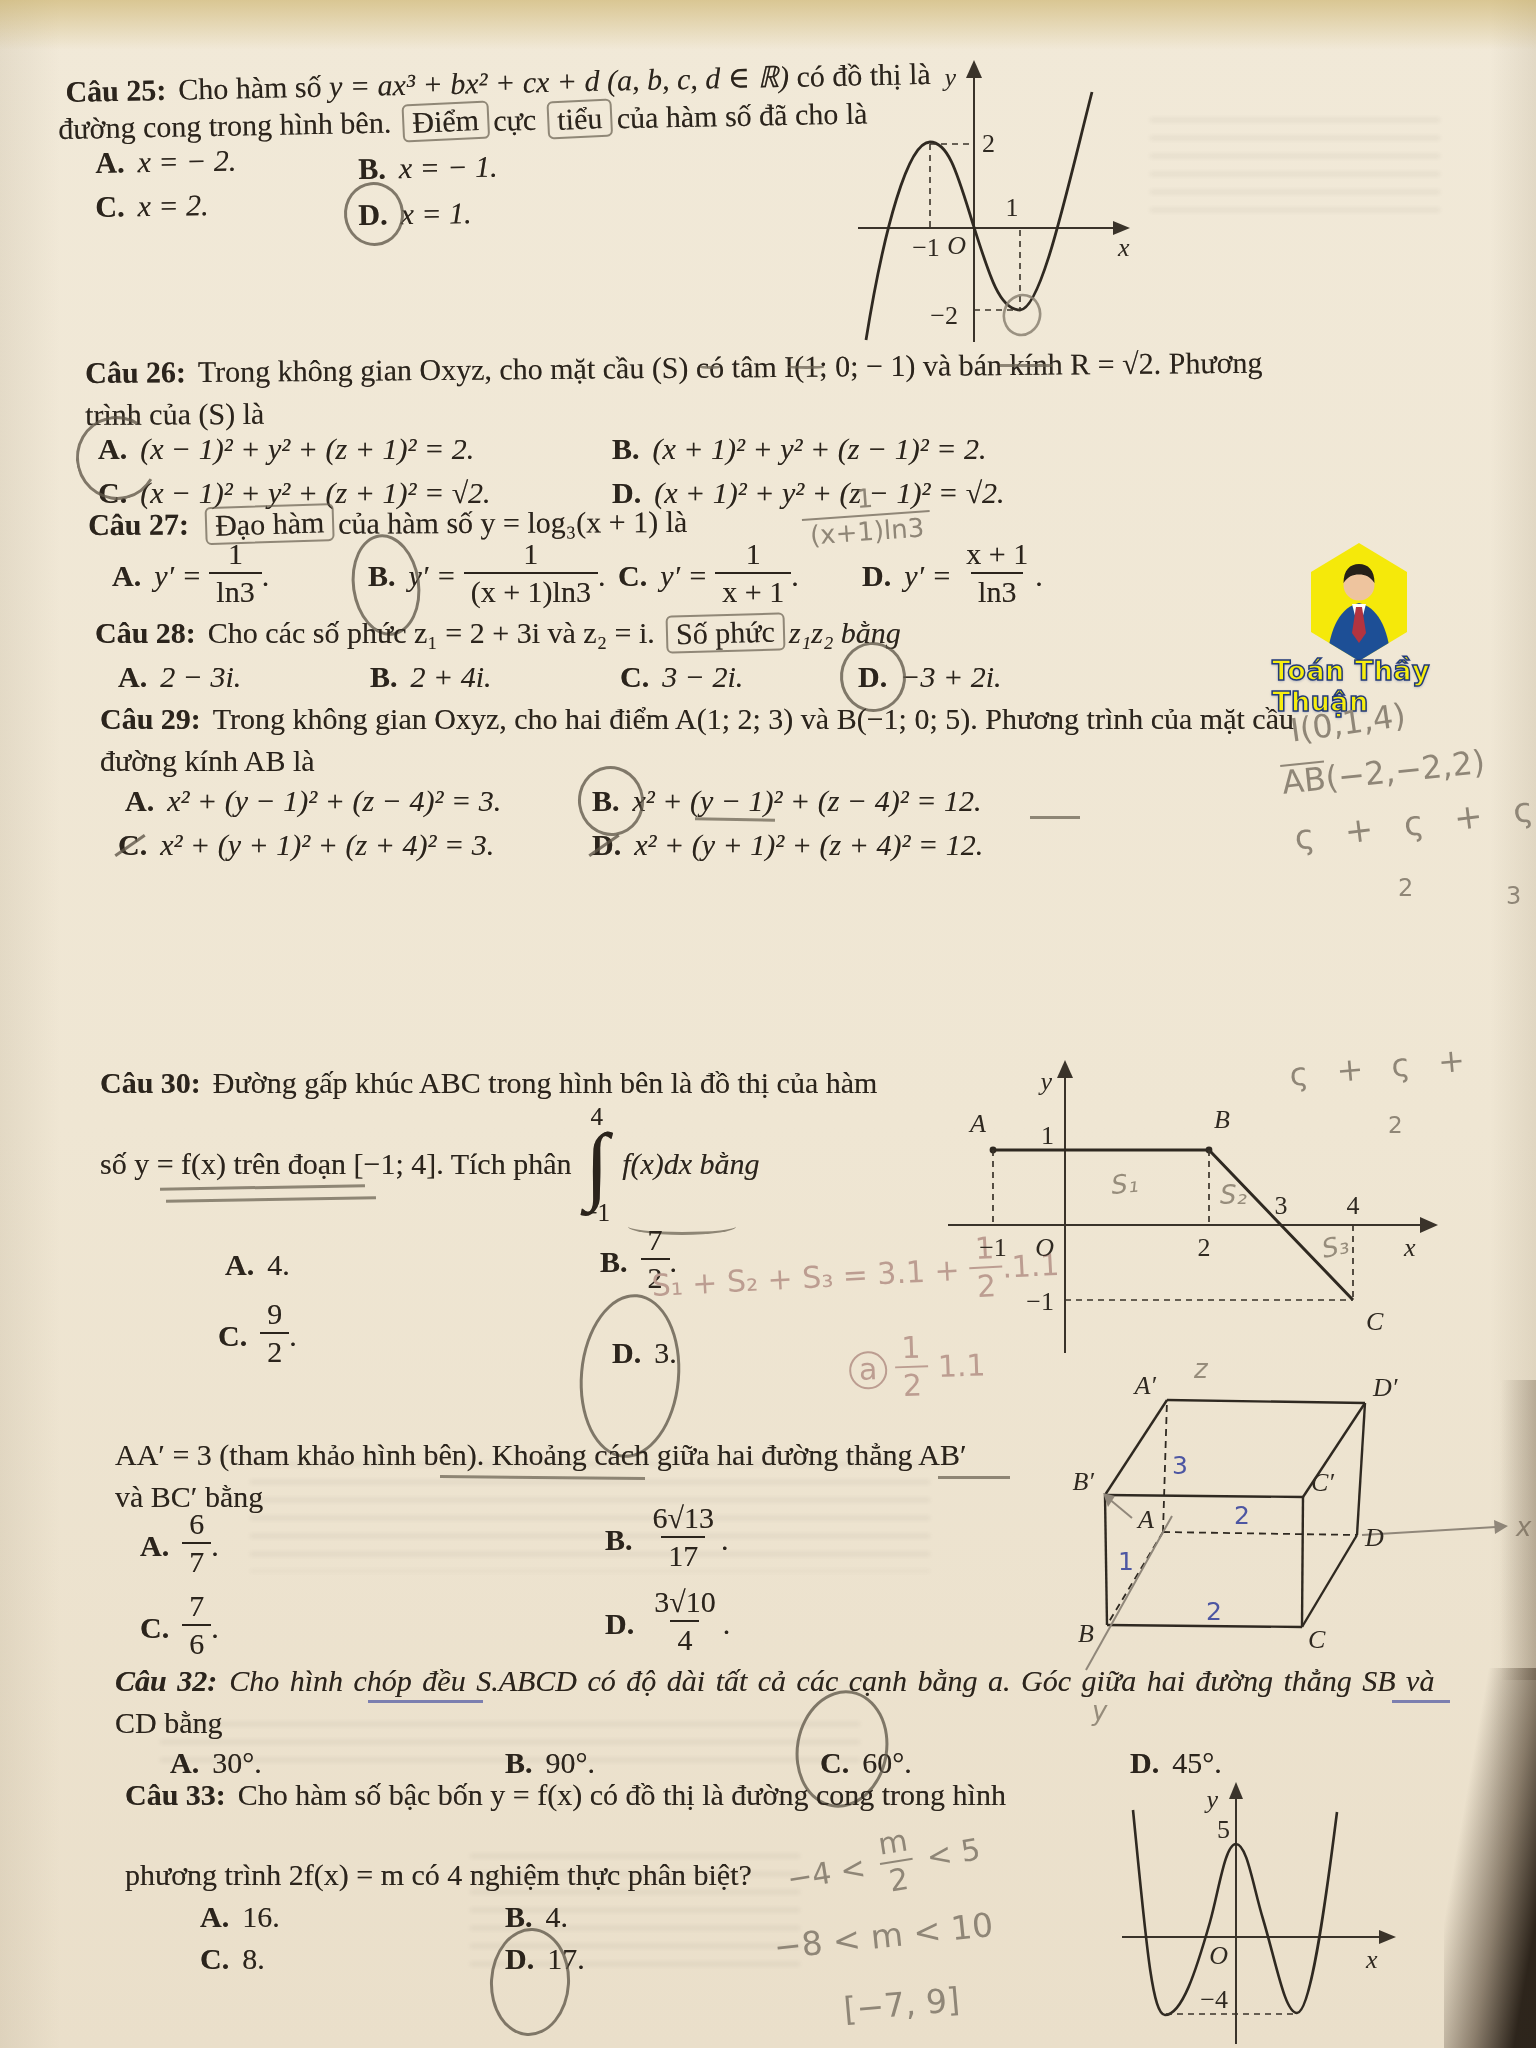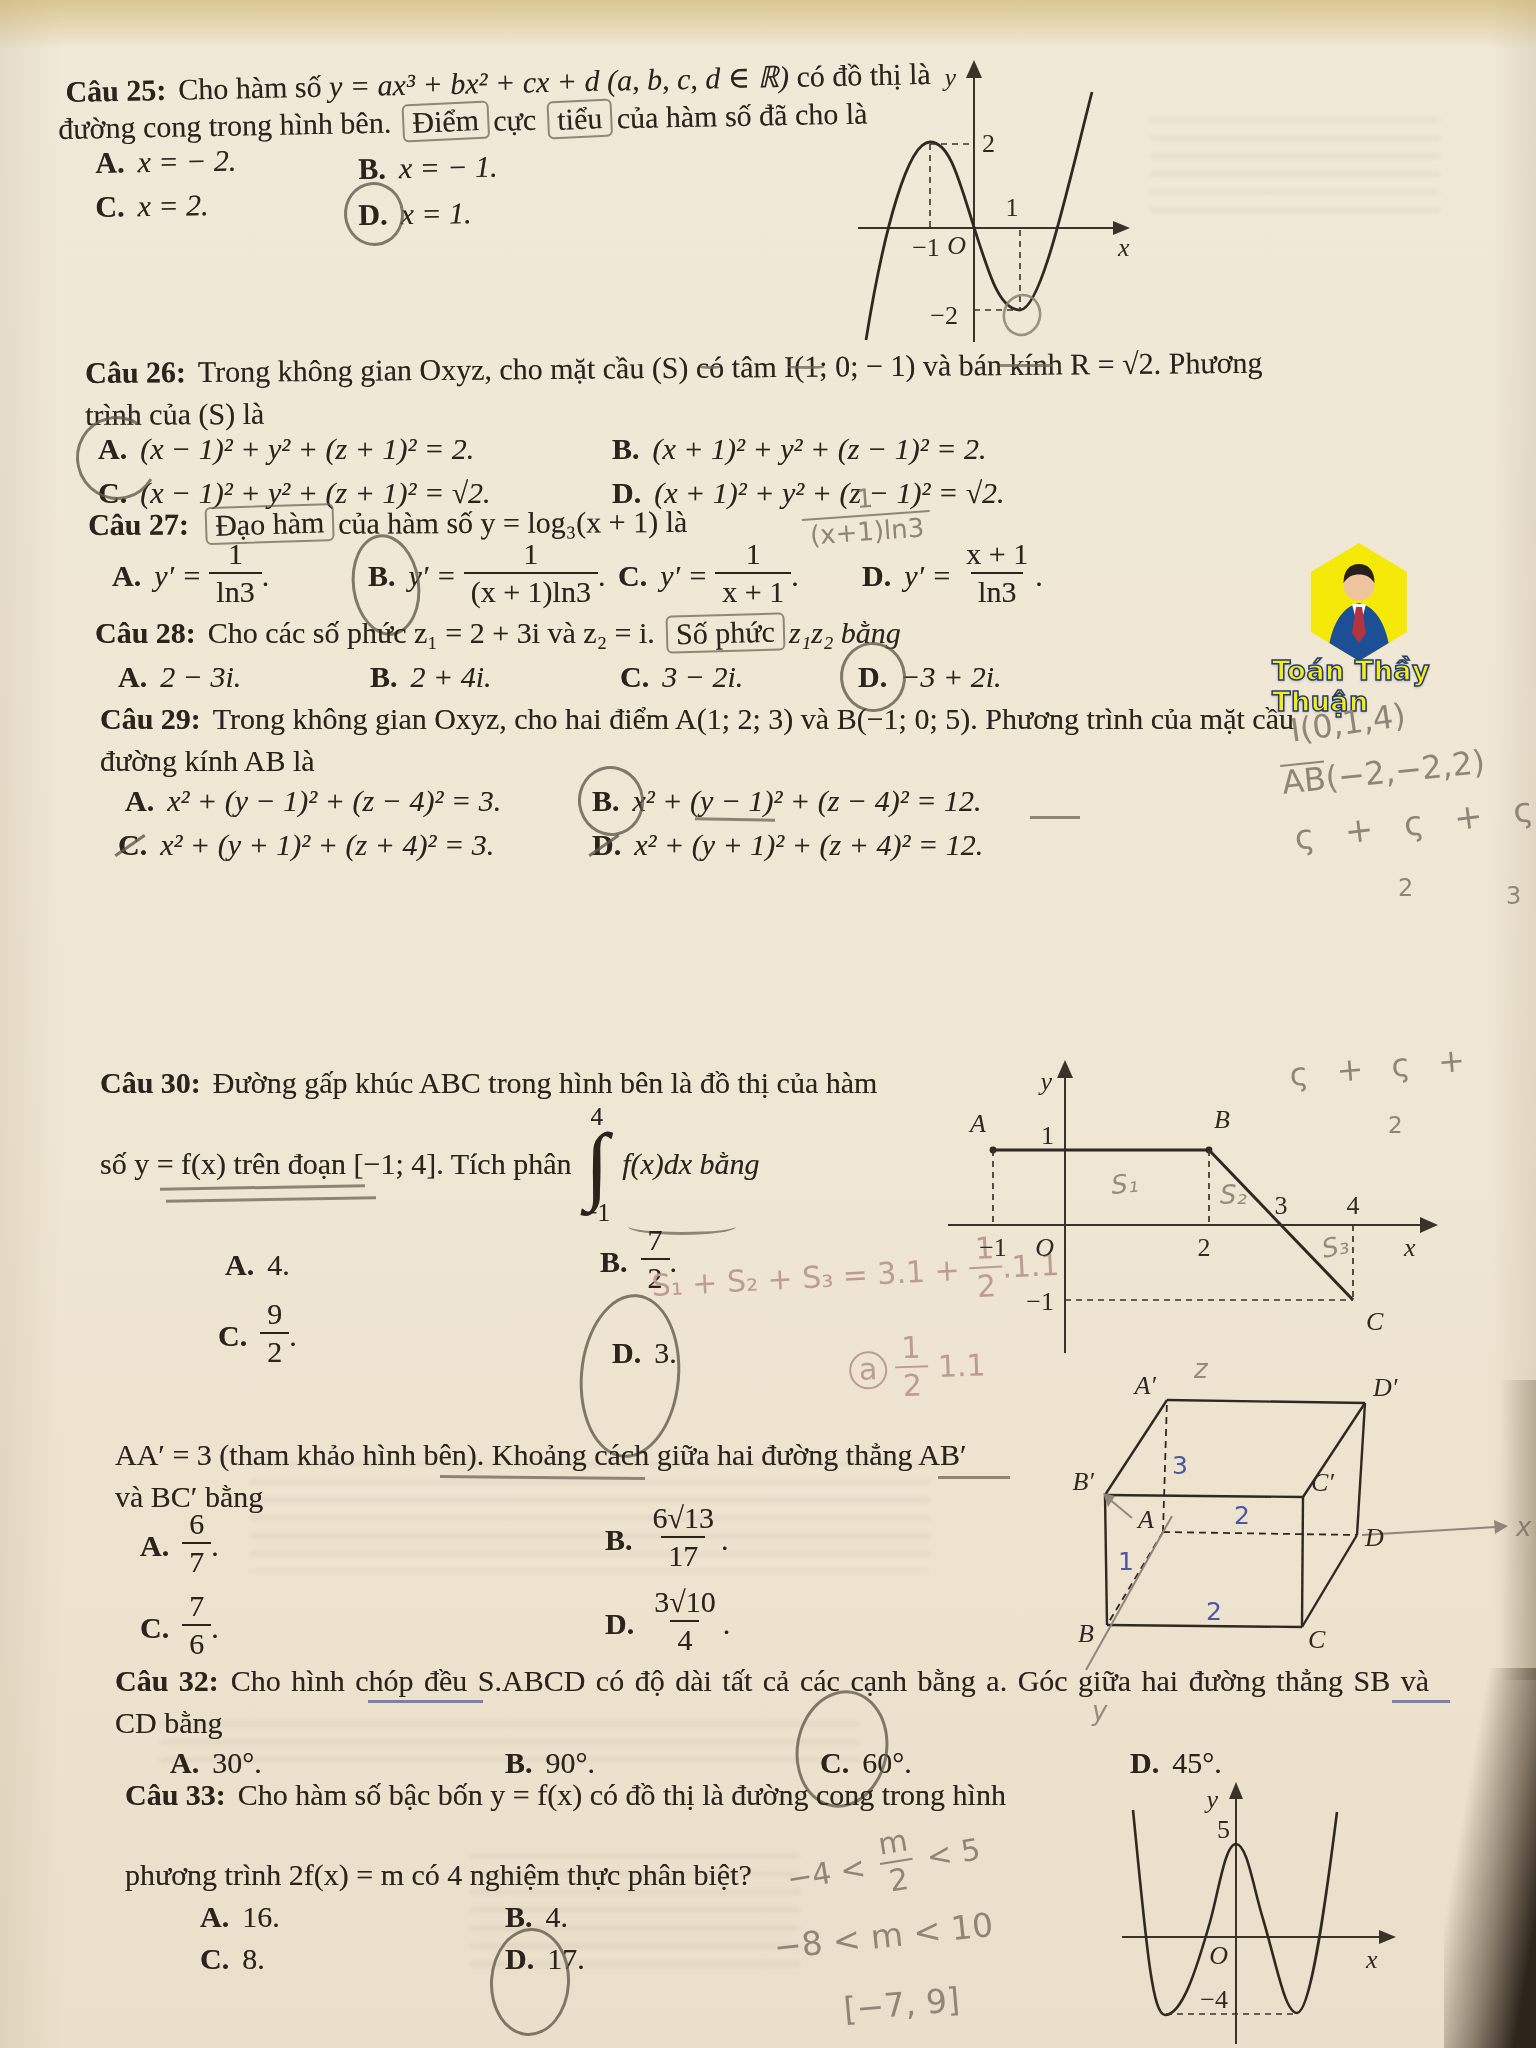--- a/index.html
+++ b/index.html
@@ -356,21 +356,21 @@
     <text class="gi" x="238" y="310">C</text>
     <text class="pt gi" x="124" y="40" font-size="28">z</text>
     <text class="pt gi" x="446" y="198" font-size="27">x</text>
     <text class="pt gi" x="22" y="382" font-size="27">y</text>
     <text class="bt" x="102" y="136">3</text>
     <text class="bt" x="164" y="186">2</text>
     <text class="bt" x="48" y="232">1</text>
     <text class="bt" x="136" y="282">2</text>
   </svg>
 
-  <div class="t" style="left:115px;top:1664px;word-spacing:3px;"><span class="lab">Câu 32:</span><span>Cho hình chóp đều S.ABCD có độ dài tất cả các cạnh bằng a. Góc giữa hai đường thẳng SB và</span></div>
+  <div class="t" style="left:115px;top:1664px;word-spacing:3px;font-style:italic;"><span class="lab">Câu 32:</span><span>Cho hình chóp đều S.ABCD có độ dài tất cả các cạnh bằng a. Góc giữa hai đường thẳng SB và</span></div>
   <div class="t" style="left:115px;top:1706px;"><span>CD bằng</span></div>
   <div class="ul ulb" style="left:368px;top:1700px;width:115px;"></div>
   <div class="ul ulb" style="left:1392px;top:1700px;width:58px;"></div>
   <div class="t opt" style="left:170px;top:1746px;">
       <span class="L">A.</span>
       <span>30°.</span>
     </div>
   <div class="t opt" style="left:505px;top:1746px;">
       <span class="L">B.</span>
       <span>90°.</span>

